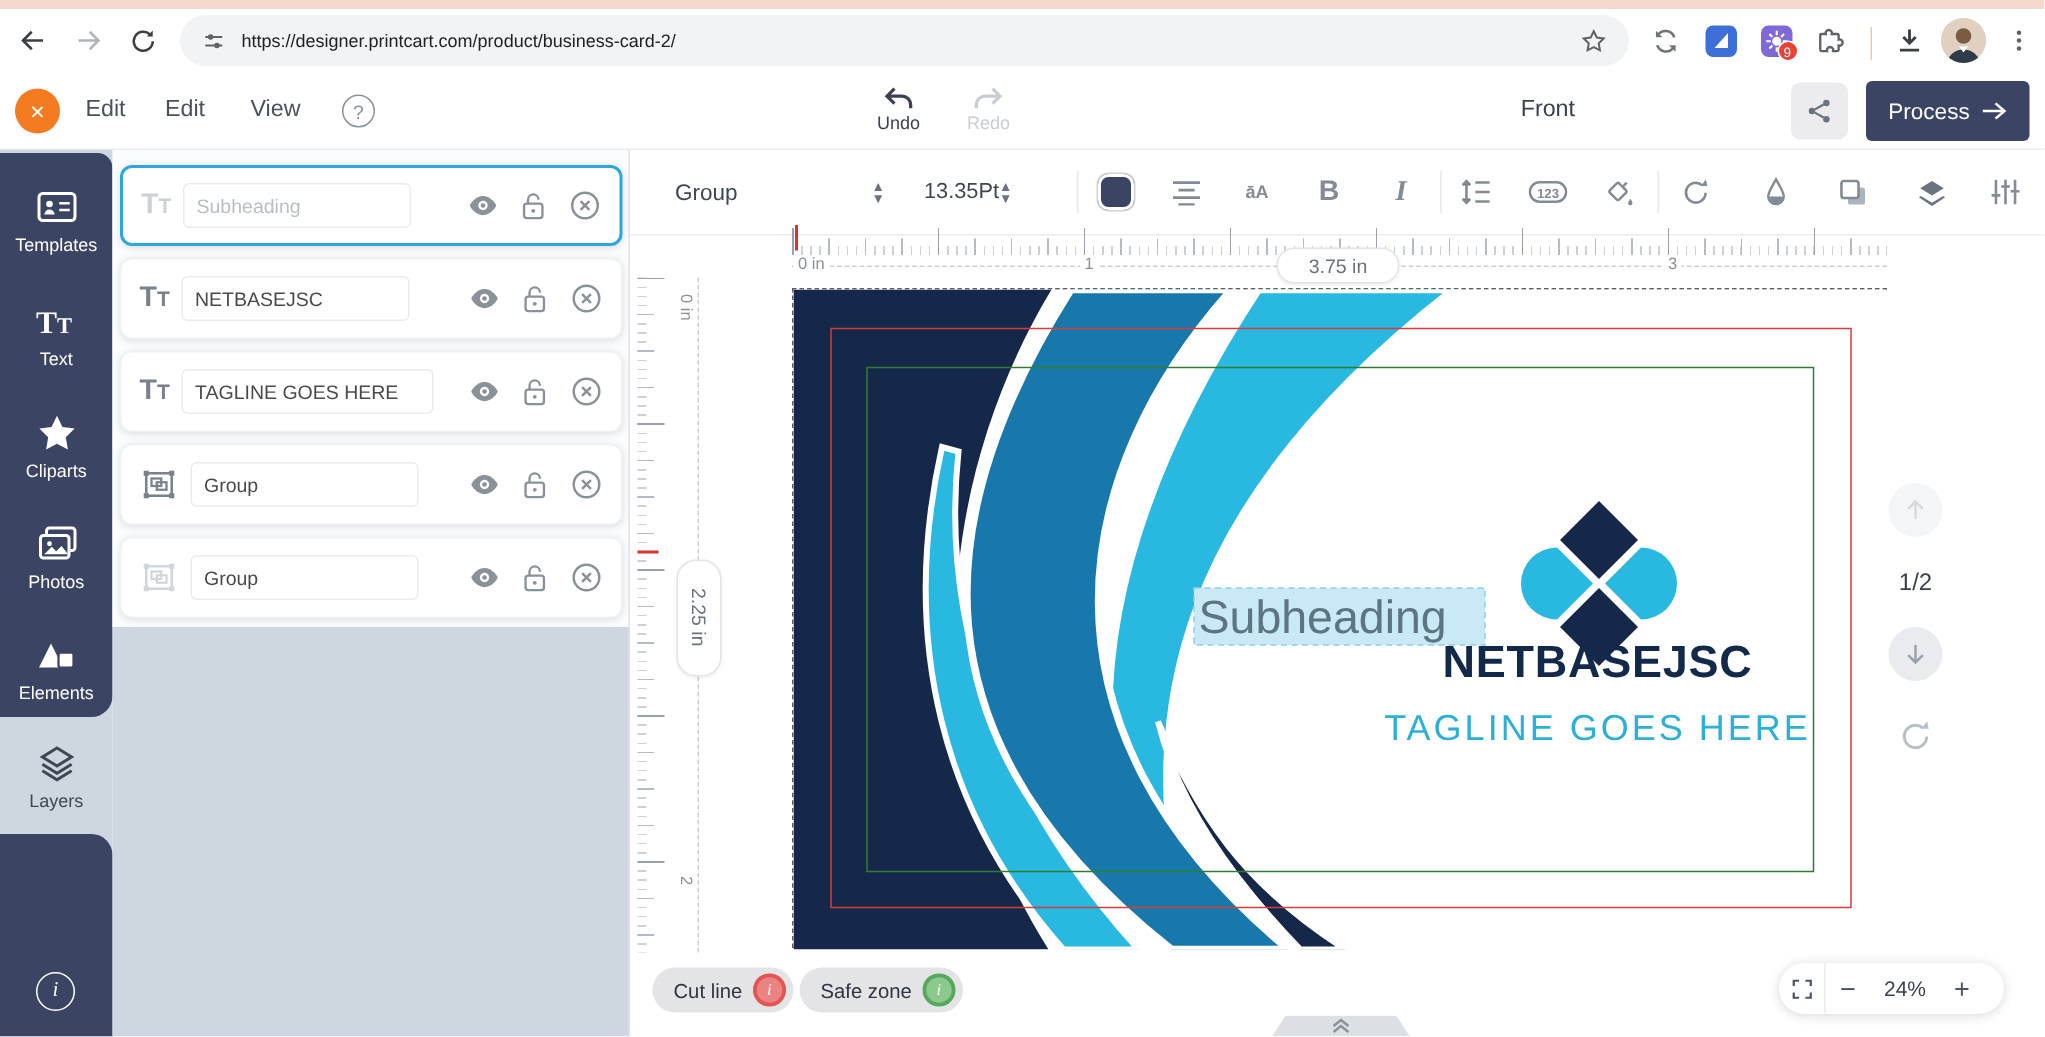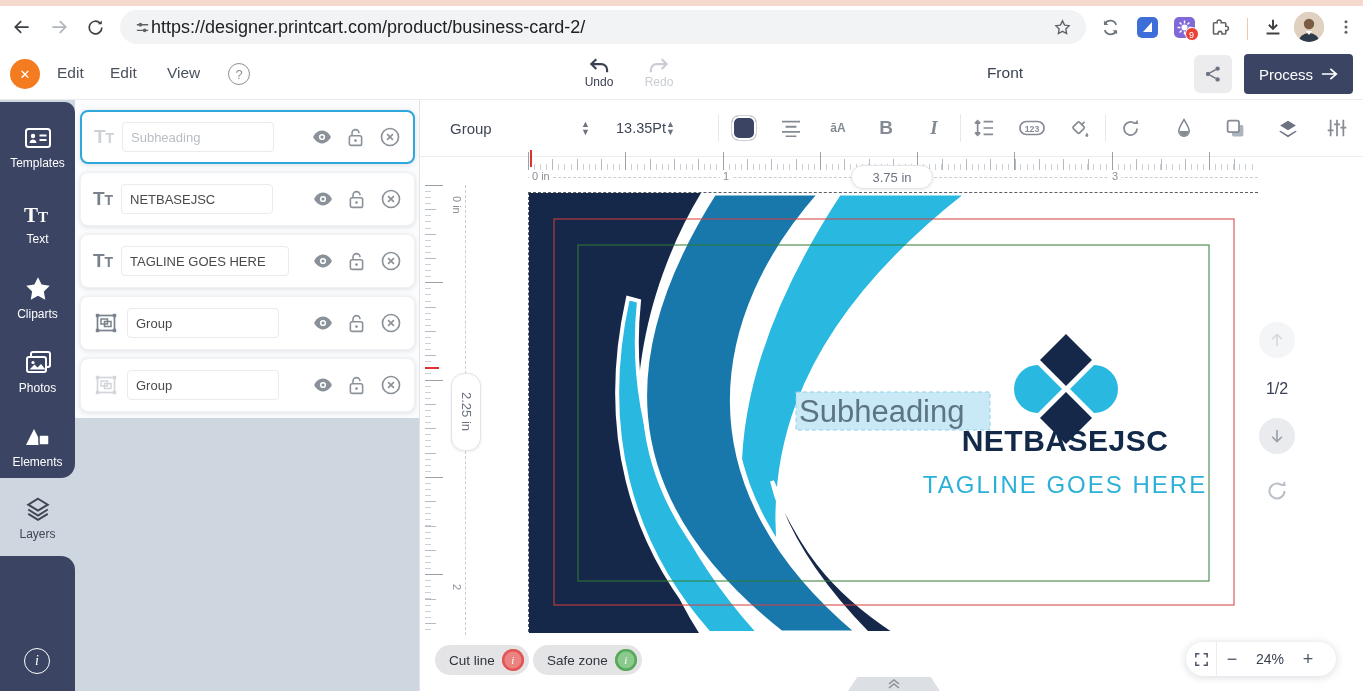--- a/index.html
+++ b/index.html
@@ -8,21 +8,21 @@
          font-family:"Liberation Sans", sans-serif; color:#3f4654; }
   svg { display:block; }
 
   
   .win-strip { position:absolute; left:0; top:0; width:1363px; height:6px; background:#f6d9cd; }
   .chrome { position:absolute; left:0; top:6px; width:1363px; height:42px; background:#ffffff; }
   .chrome .navbtn { position:absolute; top:5px; width:32px; height:32px; border:none; background:transparent;
                     border-radius:50%; cursor:pointer; display:flex; align-items:center; justify-content:center; }
   .urlbar { position:absolute; left:120px; top:4px; width:966px; height:34px; background:#f1f3f4;
             border-radius:17px; display:flex; align-items:center; padding:0 14px; }
-  .urlbar .url-text { font-size:18px; color:#202124; flex:1;
+  .urlbar .url-text { font-size:12px; color:#202124; margin-left:10px; flex:1;
                       white-space:nowrap; overflow:hidden; }
   .ext-ic { position:absolute; top:7px; width:28px; height:28px; border:none; background:transparent;
             display:flex; align-items:center; justify-content:center; cursor:pointer; }
   .ext-tile { width:21px; height:21px; border-radius:5px; position:relative; }
   .badge { position:absolute; right:-4px; bottom:-3px; min-width:14px; height:14px; background:#e94235;
            color:#fff; font-size:9px; line-height:14px; text-align:center; border-radius:7px; padding:0 3px;
            border:1px solid #fff; }
   .chrome-sep { position:absolute; left:1247px; top:12px; width:1px; height:22px; background:#f0c9a8; }
   .avatar { position:absolute; left:1294px; top:6px; width:30px; height:30px; border-radius:50%;
             background:#e7d3c0; overflow:hidden; border:none; cursor:pointer; }
@@ -32,21 +32,21 @@
             border-bottom:1px solid #ececee; z-index:5; }
   .close-btn { position:absolute; left:10px; top:11px; width:30px; height:30px; border-radius:50%;
                background:#f47b20; color:#fff; border:none; font-size:13px; cursor:pointer; }
   .menu-item { position:absolute; top:16px; background:none; border:none; font-size:15.5px; color:#4a5260;
                cursor:pointer; font-family:inherit; }
   .help-btn { position:absolute; left:228px; top:15px; width:22px; height:22px; border-radius:50%;
               border:1.6px solid #8a9199; background:none; color:#8a9199; font-size:13px; cursor:pointer; }
   .histbtn { position:absolute; top:8px; width:44px; height:40px; background:none; border:none; cursor:pointer;
              display:flex; flex-direction:column; align-items:center; gap:1px; font-family:inherit;margin-left:15px; }
   .histbtn span { font-size:12px; }
-  .side-label { position:absolute; left:960px; top:16px; width:90px; text-align:center;
+  .side-label { position:absolute; left:960px; top:16px; width:90px; text-align:right;
                 font-size:15.5px; color:#3a4152; }
   .share-btn { position:absolute; left:1194px; top:7px; width:38px; height:38px; border:none; border-radius:6px;
                background:#ececee; cursor:pointer; display:flex; align-items:center; justify-content:center; }
   .process-btn { position:absolute; left:1244px; top:6px; width:109px; height:40px; border:none; border-radius:4px;
                  background:#3b4563; color:#fff; font-size:15px; cursor:pointer; font-family:inherit;
                  display:flex; align-items:center; justify-content:center; gap:8px; }
 
   
   .sidebar { position:absolute; left:0; top:100px; width:75px; height:591px; background:#ced6e0; }
   .side-dark { position:absolute; left:0; width:75px; background:#3b4563; }

